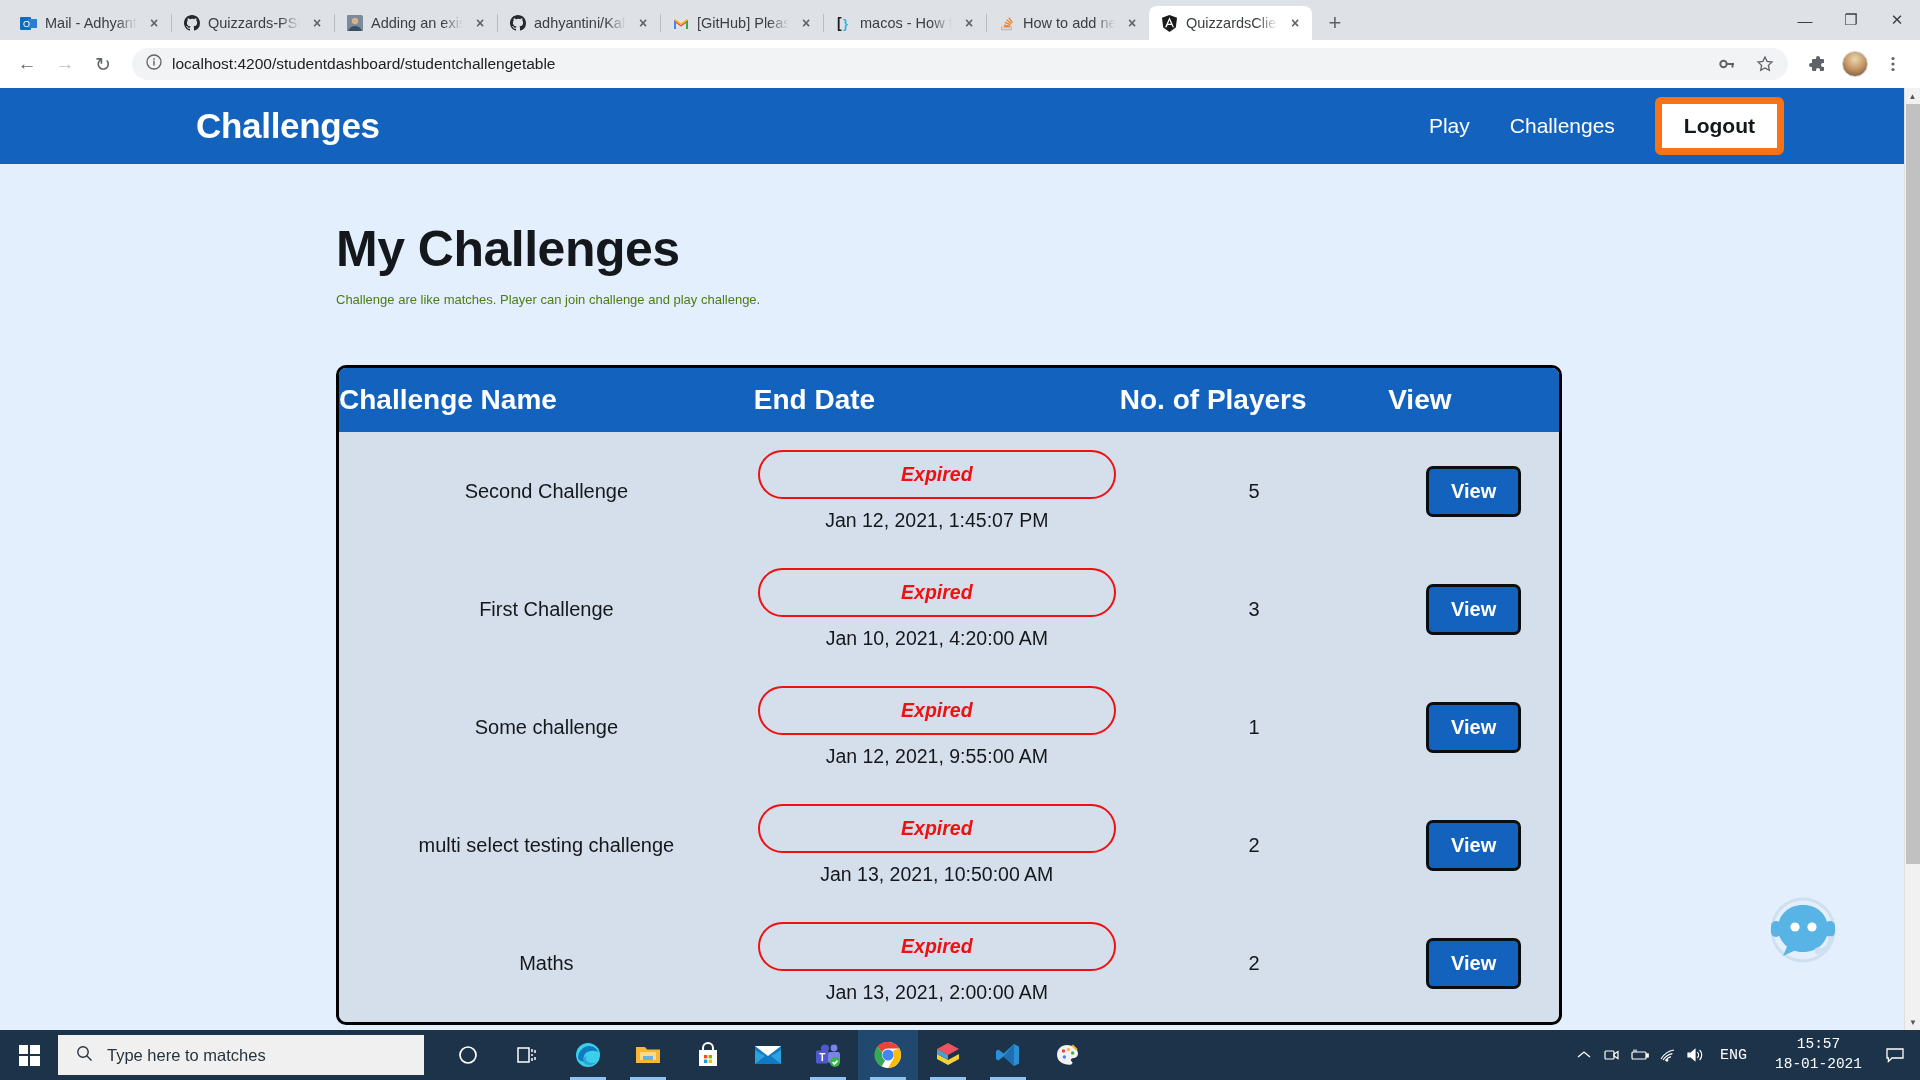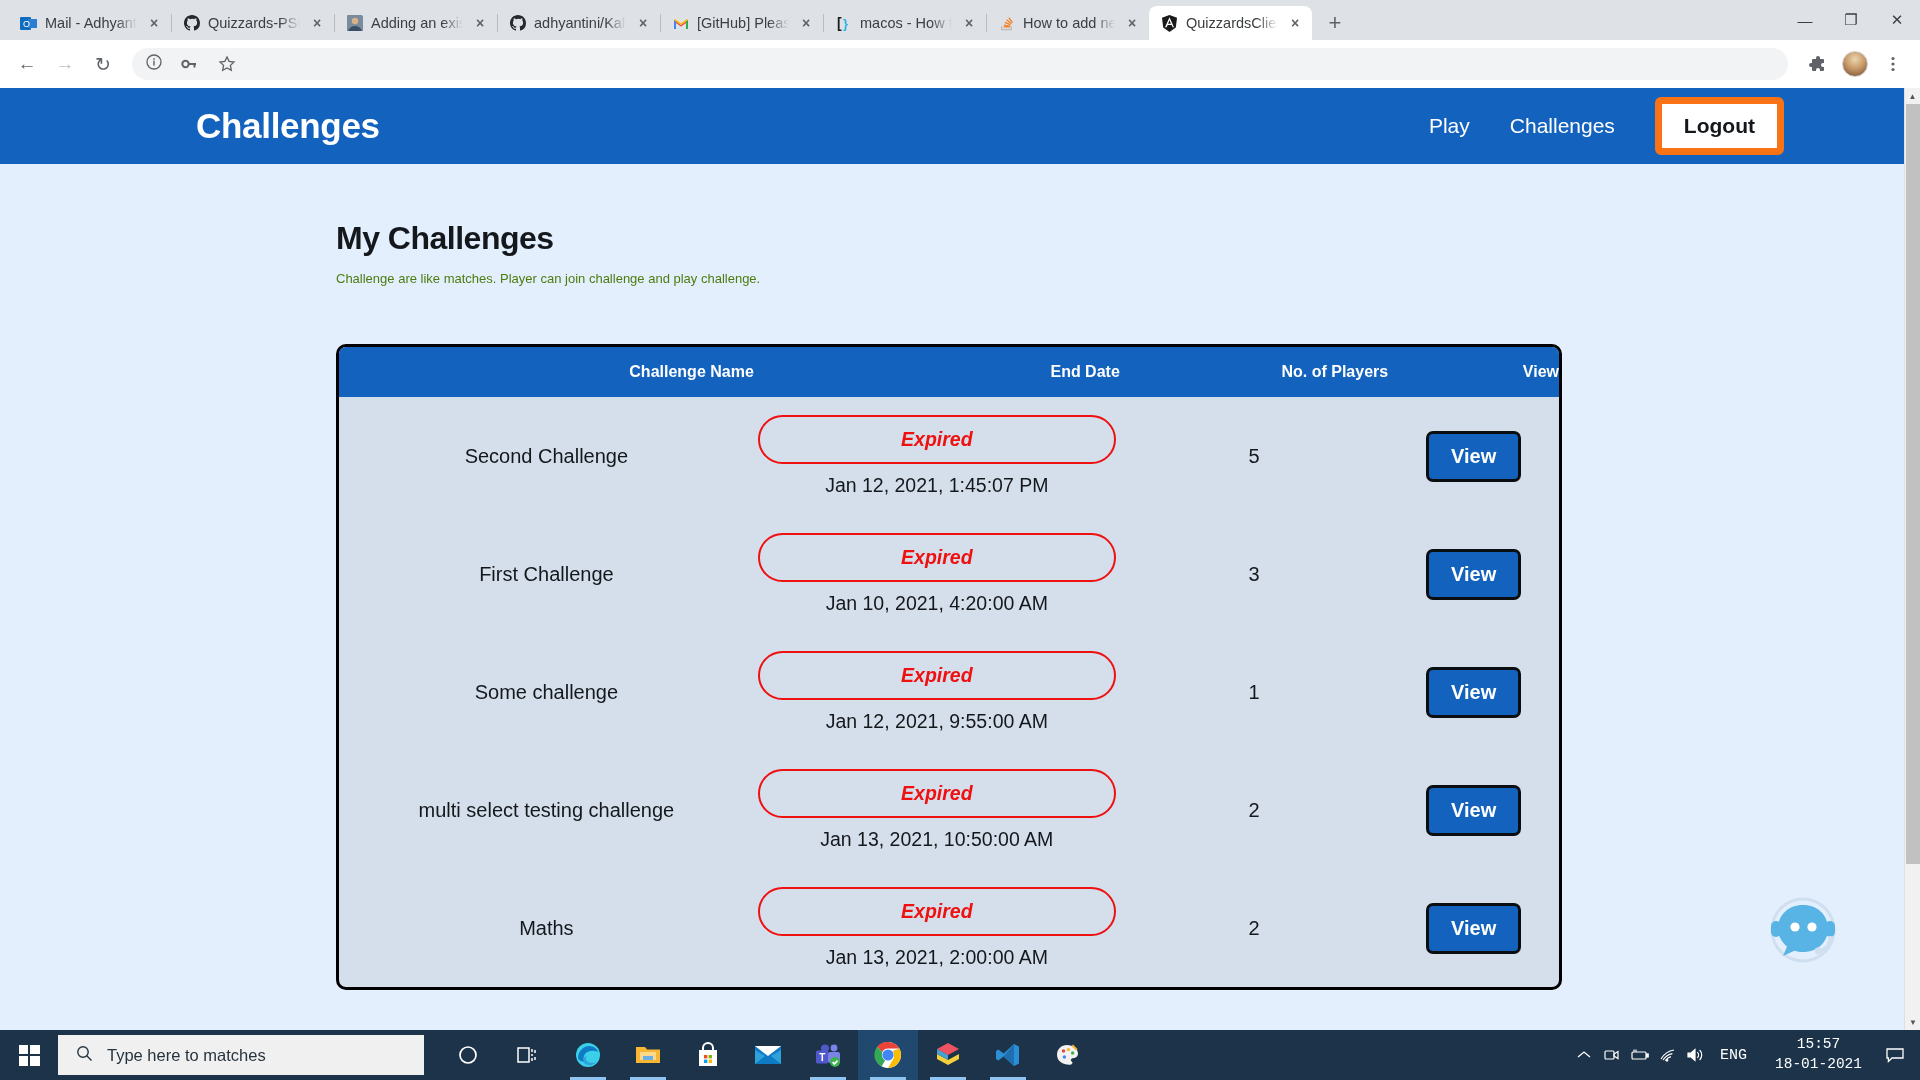--- a/index.html
+++ b/index.html
@@ -102,33 +102,33 @@
   .brand { font-size: 35px; font-weight: bold; color: #ffffff; letter-spacing: -0.3px; }
   .navlinks { margin-left: auto; display: flex; align-items: center; gap: 40px; padding-right: 120px; }
   .navlink { font-size: 21px; color: #ffffff; text-align: center; }
   .logout-btn {
     background: #ffffff; color: #14181c; font-weight: bold;
     font-size: 21px; padding: 10px 22px; border: 7px solid #f97316;
     border-radius: 6px;
   }
 
   .content { padding: 56px 0 0 336px; }
-  .page-title { font-size: 32px; font-weight: bold; color: #14181c; letter-spacing: -0.5px; }
+  .page-title { font-size: 50px; font-weight: bold; color: #14181c; letter-spacing: -0.5px; }
   .page-sub { font-size: 13px; color: #4d7c0f; margin-top: 14px; }
 
   .table-wrap {
     margin: 58px 0 0 0; width: 1226px;
     border: 3px solid #000000; border-radius: 10px;
     background: #d5dfec; overflow: hidden;
   }
   table { width: 100%; border-collapse: collapse; table-layout: fixed; }
   thead tr { background: #1262be; }
   thead th {
-    color: #ffffff; font-size: 16px; font-weight: bold;
-    padding: 16px 0; text-align: right;
+    color: #ffffff; font-size: 28px; font-weight: bold;
+    padding: 16px 0; text-align: left;
   }
   .col-name  { width: 34%; }
   .col-date  { width: 30%; }
   .col-players { width: 22%; }
   .col-view  { width: 14%; }
 
   tbody td { padding: 0; text-align: center; vertical-align: middle; height: 118px; }
   .cell-name { font-size: 20px; color: #14181c; padding: 0 10px; }
   .cell-players { font-size: 20px; color: #14181c; }
 
@@ -307,20 +307,21 @@
     <div class="tbtn" style="font-size:19px;">↻</div>
 
     <div class="omnibox">
       <span style="flex:0 0 16px;">
         <svg width="16" height="16" viewBox="0 0 16 16">
             <circle cx="8" cy="8" r="7" fill="none" stroke="#5f6368" stroke-width="1.3"></circle>
             <rect x="7.3" y="6.6" width="1.4" height="5" fill="#5f6368"></rect>
             <rect x="7.3" y="4.2" width="1.4" height="1.5" fill="#5f6368"></rect>
           </svg>
       </span>
+      <span class="omnibox-url" title="Search Google or type a URL">localhost:4200/studentdashboard/studentchallengetable</span>
       <span class="omni-right">
         <span class="tbtn">
           <svg width="18" height="18" viewBox="0 0 18 18">
               <circle cx="5.5" cy="9" r="3.2" fill="none" stroke="#5f6368" stroke-width="2"></circle>
               <rect x="8" y="8" width="8" height="2" fill="#5f6368"></rect>
               <rect x="13.5" y="9.5" width="2" height="3" fill="#5f6368"></rect>
             </svg>
         </span>
         <span class="tbtn">
           <svg width="18" height="18" viewBox="0 0 18 18">

